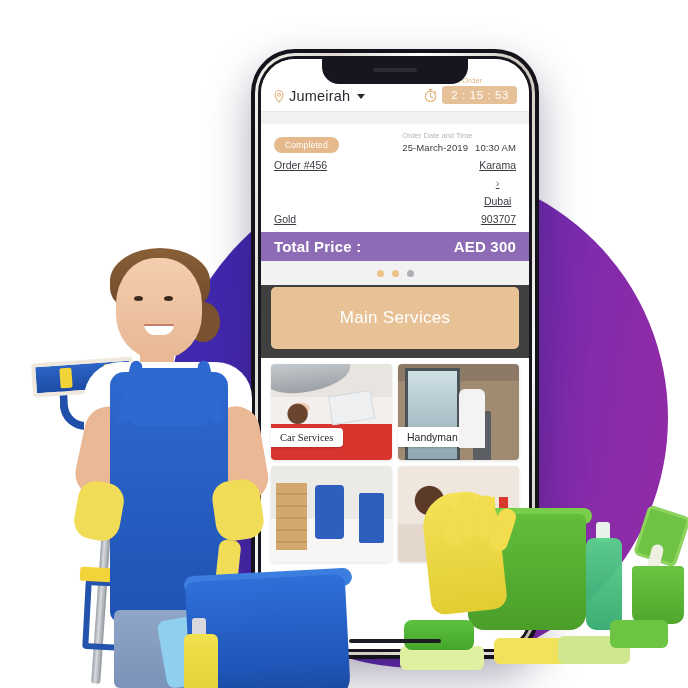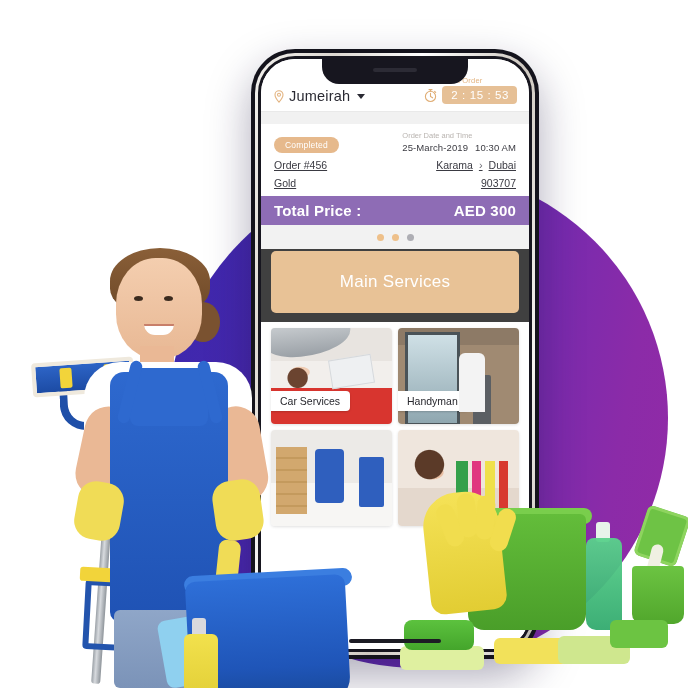--- a/index.html
+++ b/index.html
@@ -97,21 +97,21 @@
   }
   .odt { }
   .odt-label { font-size:7.5px; color:#b9b4b0; margin-bottom:2px;}
   .odt-value { font-size:9.5px; color:#3b3b42; letter-spacing:.1px;}
   .odt-value .t { margin-left:7px; }
 
   .order-row {
     display:flex; justify-content:space-between; 
     font-size:10.5px; color:#3a3a42; padding: 6px 0 0 0; text-decoration: underline;
   }
-  .route { display:flex; align-items:center; gap:6px; }
+  .route { display:flex; align-items:center; gap:6px;flex-direction:column; }
   .route .chev { font-size:11px; color:#6c6c74; }
 
   .total-bar {
     margin-top:7px;
     background:#8e6cb5;
     display:flex; justify-content:space-between; align-items:center;
     padding: 6px 13px;
     margin-left:-13px; margin-right:-13px;
     color:#ffffff; font-size:15px; font-weight:bold; letter-spacing:.2px;
   }
@@ -142,20 +142,21 @@
     white-space:nowrap;
   }
 
   
   .ph-car {
     background:
       radial-gradient(circle at 22% 52%, #6b4430 0 9%, rgba(107,68,48,0) 10%),
       radial-gradient(ellipse at 24% 46%, #f0cdb4 0 7%, rgba(240,205,180,0) 8%),
       linear-gradient(180deg,#e8e4e0 0 34%, #f2efec 34% 62%, #d8352f 62% 100%),
       linear-gradient(90deg,#cfcac5,#e6e2de);
+    font-family: Liberation Serif, serif;
   }
   .ph-car::after{
     content:""; position:absolute; right:16%; top:30%; width:34%; height:28%;
     background:#eef0f2; transform:rotate(-9deg); border:1px solid #d6d9dc;
   }
   .ph-car::before{
     content:""; position:absolute; left:-6%; top:-10%; width:72%; height:40%;
     background:linear-gradient(180deg,#cfd3d6,#9aa0a6); border-radius:0 0 60% 40%; transform:rotate(-6deg);
   }
   .ph-handy {

